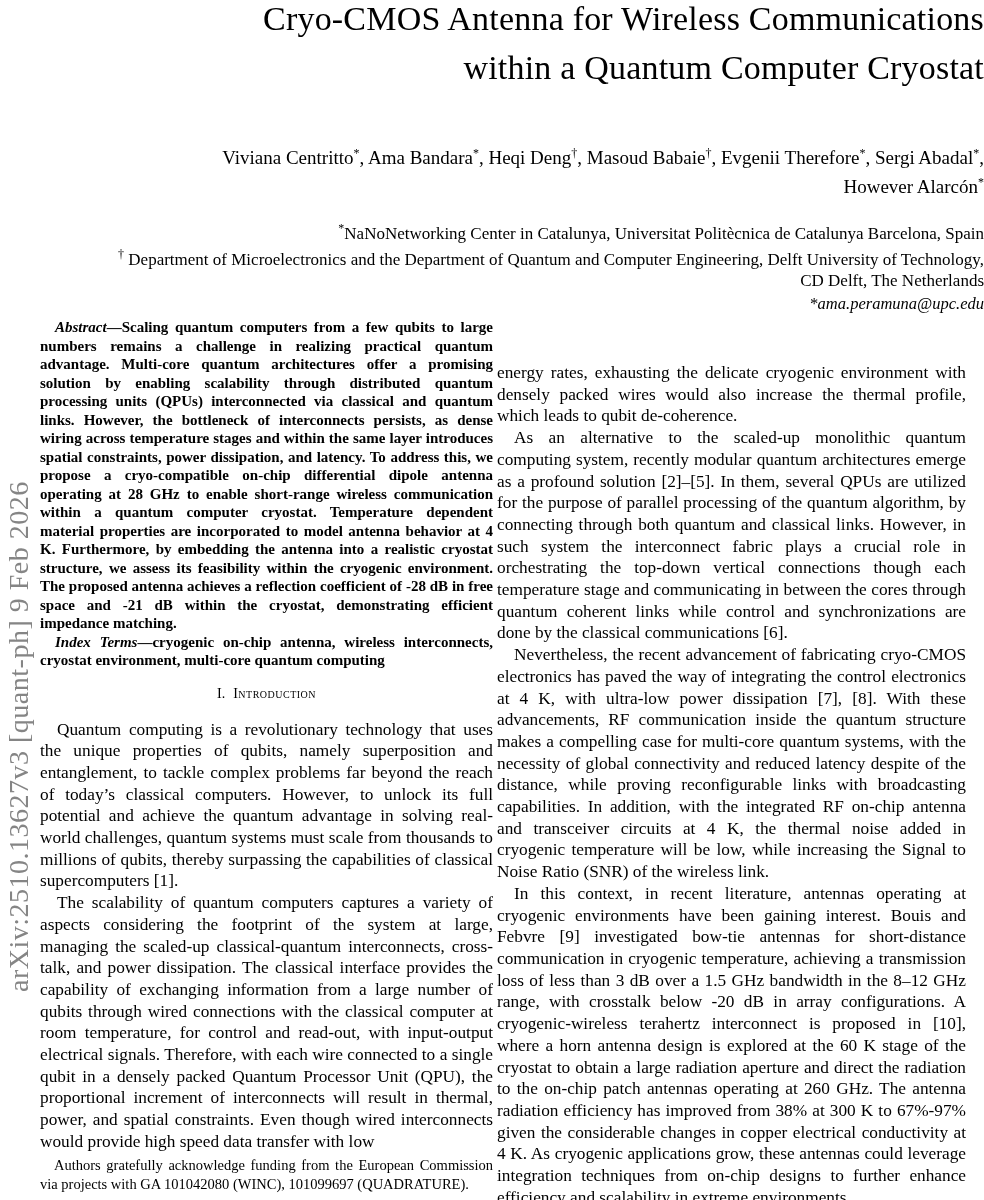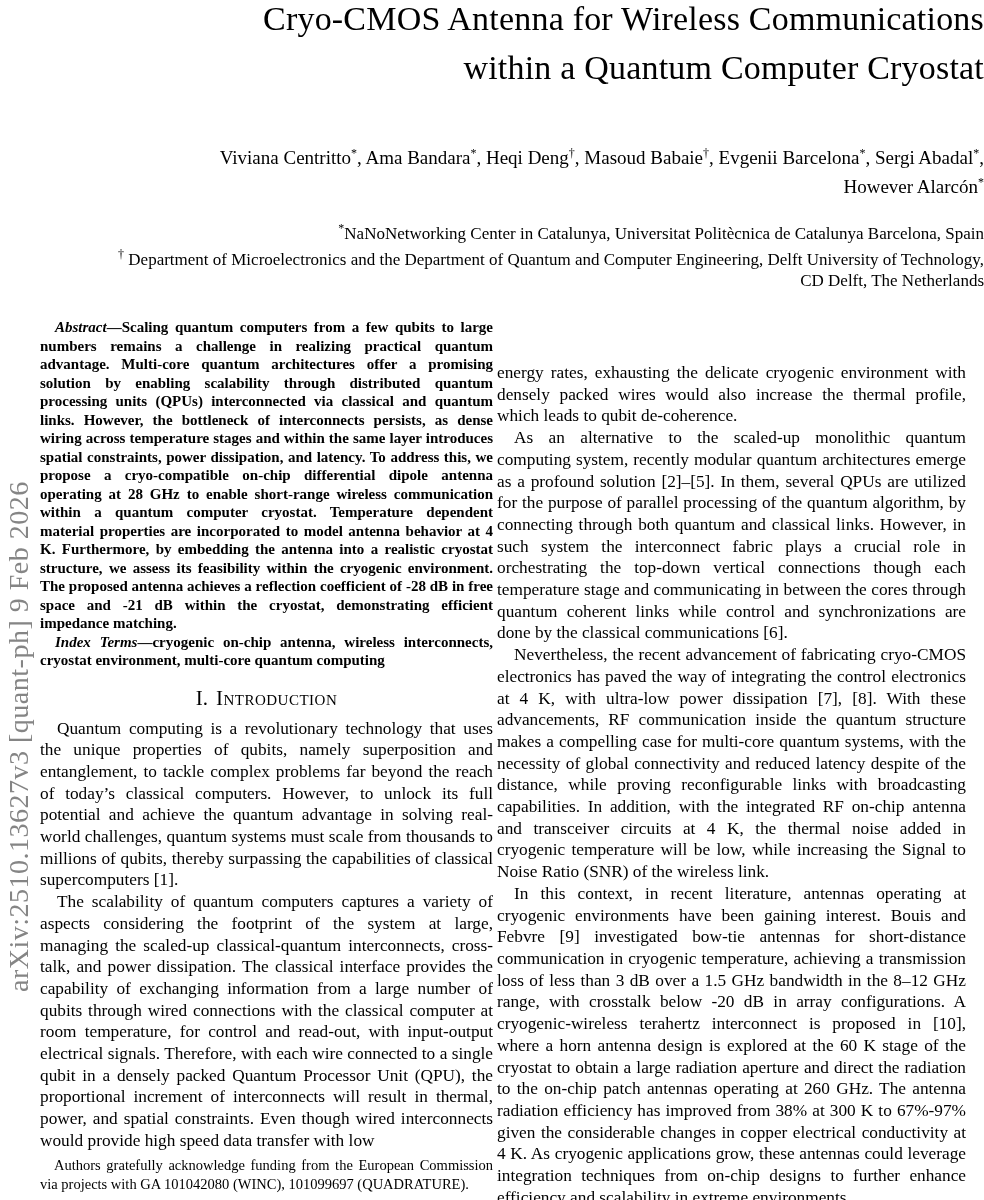--- a/index.html
+++ b/index.html
@@ -51,23 +51,23 @@
   .columns p { margin: 0; text-align: justify; }
   .abstract, .index-terms {
     font-size: 15px;
     font-weight: bold;
     line-height: 18.5px;
     text-indent: 15px;
   }
   .lbl-italic { font-style: italic; }
   .section-heading {
     text-align: center;
-    font-size: 21px;
+    font-size: 14px;
     font-weight: normal;
-    margin: 16px 0 7px 0;
+    margin: 16px 0 17px 0;
   }
   .sc { font-variant: small-caps; letter-spacing: 0.5px; }
   .sec-num { margin-right: 8px; }
   .body-par { font-size: 17.3px; line-height: 21.7px; }
   .indent { text-indent: 17px; }
   .footnote {
     position: absolute;
     top: 1156px;
     left: 40px;
     width: 453px;
@@ -81,30 +81,31 @@
 <body>
 
 <div class="page">
 
   <div class="watermark">arXiv:2510.13627v3  [quant-ph]  9 Feb 2026</div>
 
   <div class="header">
     <h1 class="title"><span>Cryo-CMOS Antenna for Wireless Communications</span><br><span>within a Quantum Computer Cryostat</span></h1>
 
     <div class="authors">
-      <div><span>Viviana Centritto</span><sup>*</sup><span>, </span><span>Ama Bandara</span><sup>*</sup><span>, </span><span>Heqi Deng</span><sup>†</sup><span>, </span><span>Masoud Babaie</span><sup>†</sup><span>, </span><span>Evgenii Barcelona</span><sup>*</sup><span>, </span><span>Sergi Abadal</span><sup>*</sup><span>,</span></div>
+      <div><span>Viviana Centritto</span><sup>*</sup><span>, </span><span>Ama Bandara</span><sup>*</sup><span>, </span><span>Heqi Deng</span><sup>†</sup><span>, </span><span>Masoud Babaie</span><sup>†</sup><span>, </span><span>Evgenii Therefore</span><sup>*</sup><span>, </span><span>Sergi Abadal</span><sup>*</sup><span>,</span></div>
       <div><span>However Alarcón</span><sup>*</sup></div>
     </div>
 
     <div class="affils">
       <div class="affil"><sup>*</sup><span>NaNoNetworking Center in Catalunya, Universitat Politècnica de Catalunya Barcelona, Spain</span></div>
       <div class="affil"><sup>†</sup><span> Department of Microelectronics and the Department of Quantum and Computer Engineering, Delft University of Technology,</span></div>
       <div class="affil"><span>CD Delft, The Netherlands</span></div>
     </div>
 
+    <div class="email">*ama.peramuna@upc.edu</div>
   </div>
 
   <div class="columns">
 
     <div class="col-left">
       <p class="abstract"><span class="lbl-italic">Abstract</span><span>—</span><span>Scaling quantum computers from a few qubits to large numbers remains a challenge in realizing practical quantum advantage. Multi-core quantum architectures offer a promising solution by enabling scalability through distributed quantum processing units (QPUs) interconnected via classical and quantum links. However, the bottleneck of interconnects persists, as dense wiring across temperature stages and within the same layer introduces spatial constraints, power dissipation, and latency. To address this, we propose a cryo-compatible on-chip differential dipole antenna operating at 28 GHz to enable short-range wireless communication within a quantum computer cryostat. Temperature dependent material properties are incorporated to model antenna behavior at 4 K. Furthermore, by embedding the antenna into a realistic cryostat structure, we assess its feasibility within the cryogenic environment. The proposed antenna achieves a reflection coefficient of -28 dB in free space and -21 dB within the cryostat, demonstrating efficient impedance matching.</span></p>
       <p class="index-terms"><span class="lbl-italic">Index Terms</span><span>—</span><span>cryogenic on-chip antenna, wireless interconnects, cryostat environment, multi-core quantum computing</span></p>
 
       <h2 class="section-heading"><span class="sec-num">I.</span><span class="sc">Introduction</span></h2>
 

